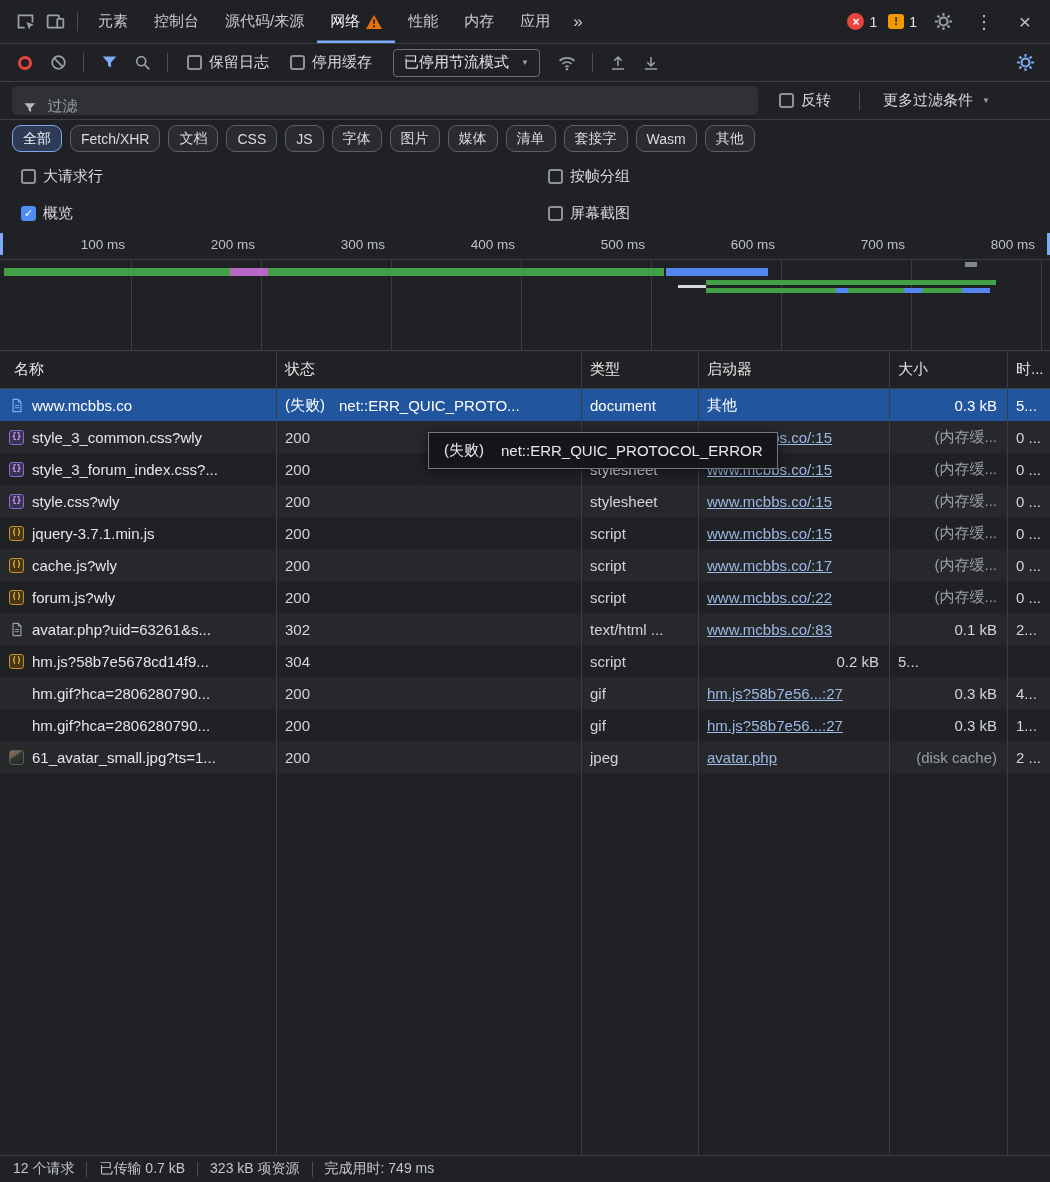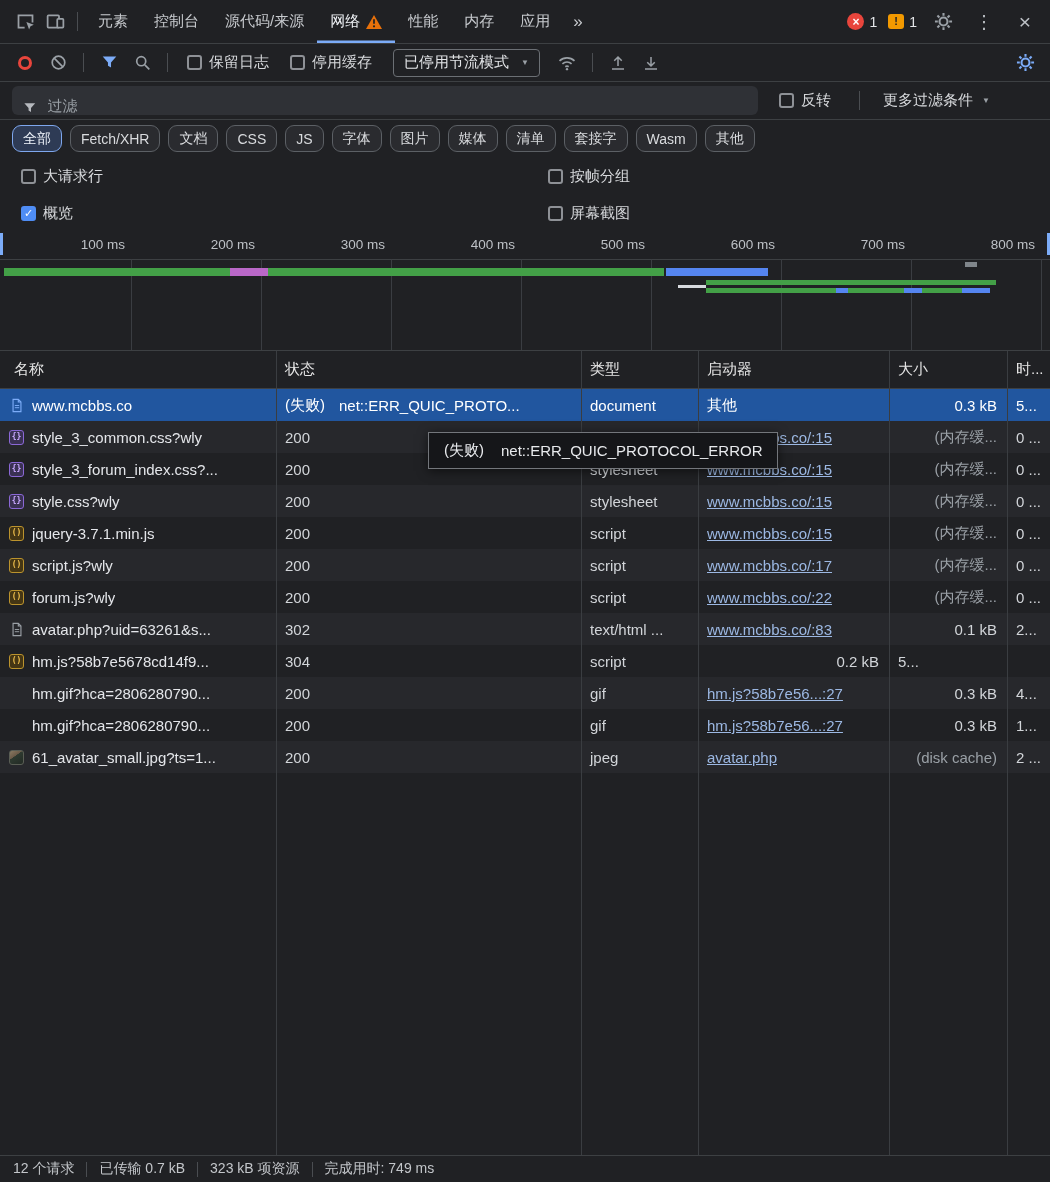--- a/index.html
+++ b/index.html
@@ -394,21 +394,21 @@
           <div class="cell c-type">script</div>
           <div class="cell c-initiator">
             <span class="link">www.mcbbs.co/:15</span>
           </div>
           <div class="cell c-size dim">(内存缓...</div>
           <div class="cell c-time">0 ...</div>
         </div>
         <div class="net-row grid-cols alt">
           <div class="cell c-name">
             <span class="ficon tile js">()</span>
-            <span class="name-text">script.js?wly</span>
+            <span class="name-text">cache.js?wly</span>
           </div>
           <div class="cell c-status">
             <span>200</span>
           </div>
           <div class="cell c-type">script</div>
           <div class="cell c-initiator">
             <span class="link">www.mcbbs.co/:17</span>
           </div>
           <div class="cell c-size dim">(内存缓...</div>
           <div class="cell c-time">0 ...</div>

